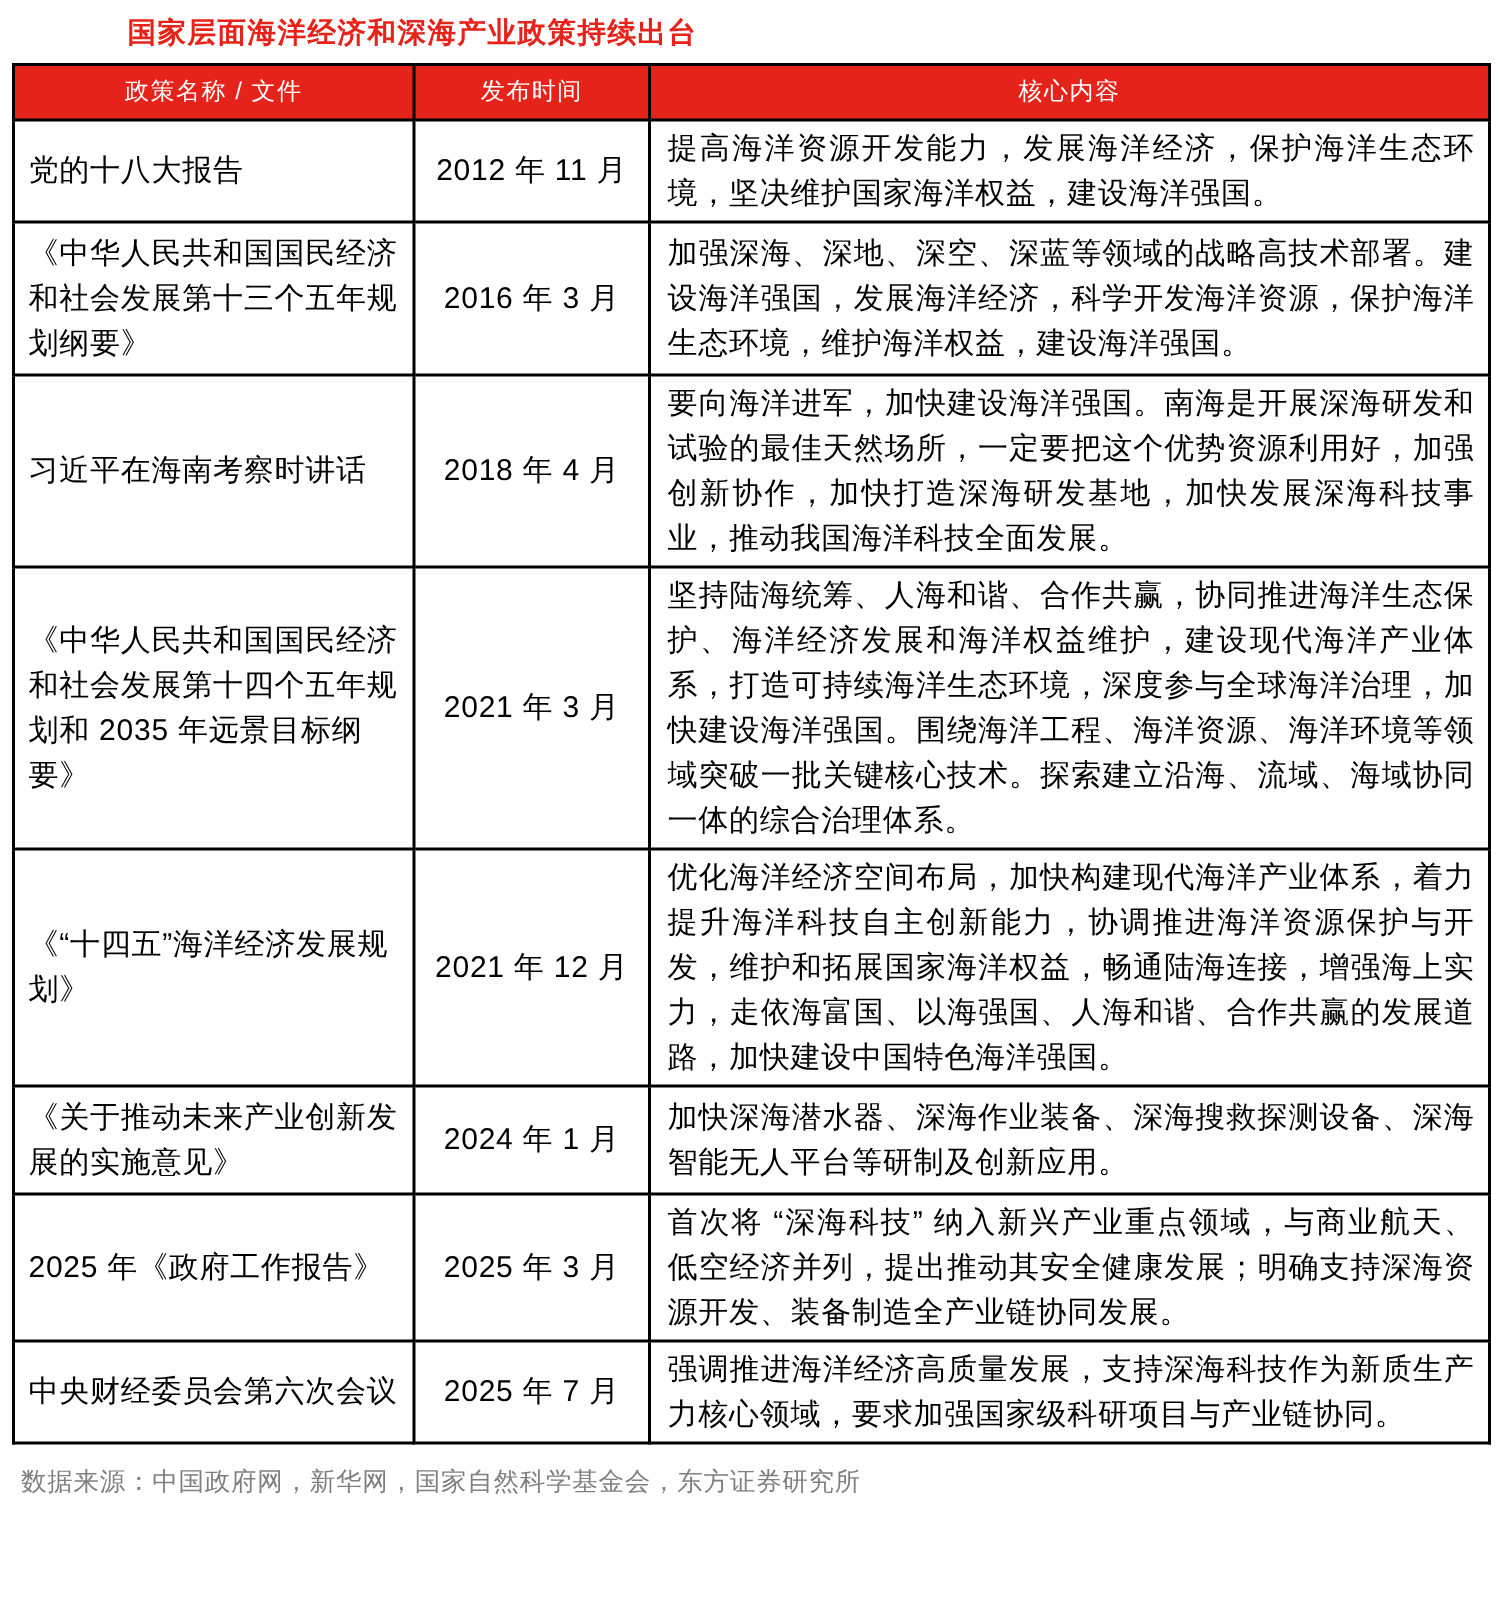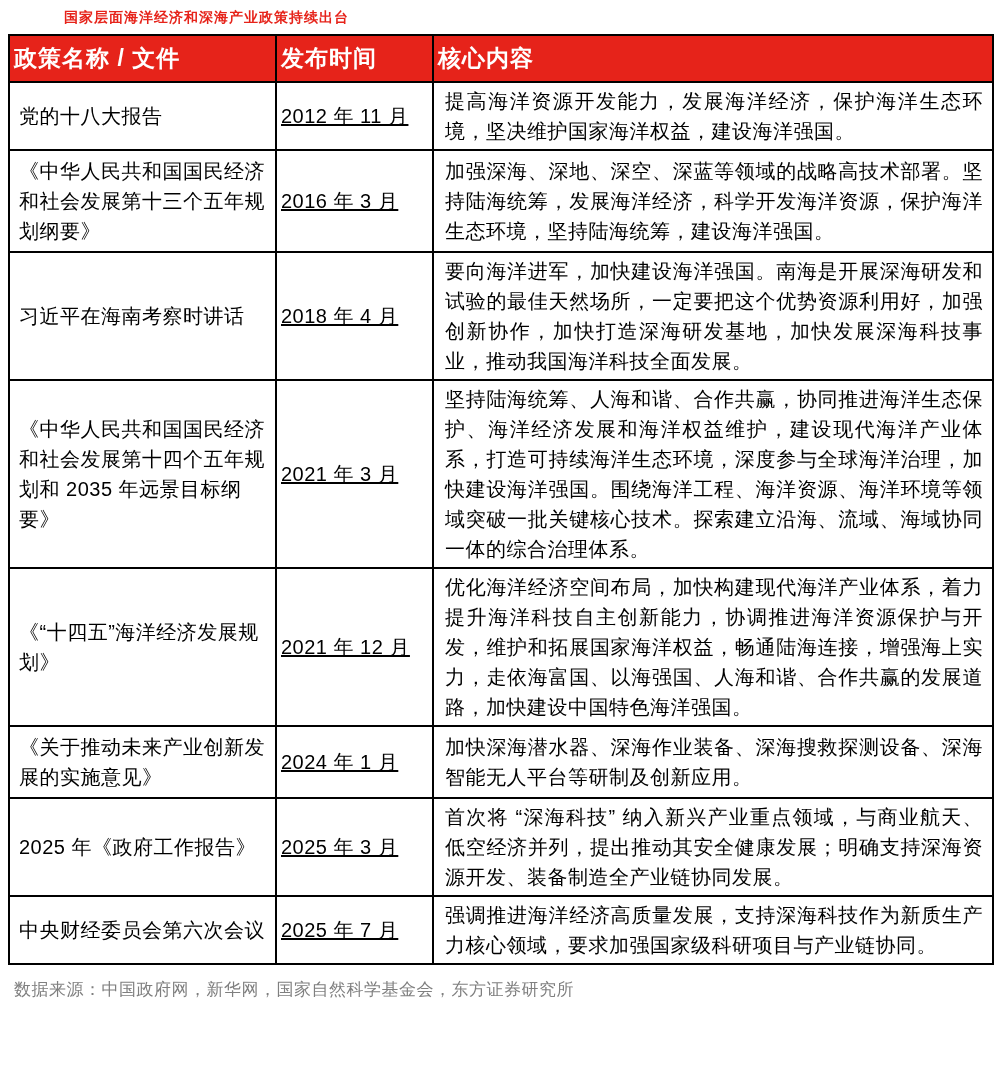--- a/index.html
+++ b/index.html
@@ -11,60 +11,59 @@
   html,body{margin:0;padding:0;}
   body{
     width:1000px;
     min-height:1070px;
     background:#ffffff;
     font-family:"Liberation Sans","DejaVu Sans",sans-serif;
     color:#000000;
   }
   .page-title{
     color:var(--accent-red);
-    font-size:14px;
+    font-size:19px;
     font-weight:bold;
     letter-spacing:1px;
-    padding:9px 0 7px 64px;
+    padding:9px 0 7px 85px;
   }
   table.policy-table{
     border-collapse:collapse;
     margin-left:8px;
     width:984px;
     table-layout:fixed;
   }
   .policy-table col.col-name{width:267px;}
   .policy-table col.col-date{width:157px;}
   .policy-table col.col-content{width:560px;}
   .policy-table th{
     background:var(--accent-red);
     color:#ffffff;
-    font-size:23px;
-    font-weight:bold;
+    font-size:16px;
+    font-weight:normal;
     letter-spacing:1px;
     padding:7px 4px;
     border:2px solid var(--border-color);
-    text-align:left;
+    text-align:center;
   }
   .policy-table td{
     border:2px solid var(--border-color);
     font-size:20px;
     line-height:30px;
     letter-spacing:0.5px;
     vertical-align:middle;
   }
   td.c-name{
     text-align:left;
     padding:5px 9px;
   }
   td.c-date{
-    text-align:left;
+    text-align:center;
     padding:5px 4px;
     white-space:nowrap;
-    text-decoration:underline;
   }
   td.c-content{
     text-align:justify;
     padding:3px 9px 3px 11px;
     margin-left:10px;
   }
   .footer-source{
     color:var(--footer-gray);
     font-size:17px;
     letter-spacing:0.5px;
@@ -91,21 +90,21 @@
   </thead>
   <tbody>
     <tr>
       <td class="c-name">党的十八大报告</td>
       <td class="c-date">2012 年 11 月</td>
       <td class="c-content">提高海洋资源开发能力，发展海洋经济，保护海洋生态环境，坚决维护国家海洋权益，建设海洋强国。</td>
     </tr>
     <tr>
       <td class="c-name">《中华人民共和国国民经济和社会发展第十三个五年规划纲要》</td>
       <td class="c-date">2016 年 3 月</td>
-      <td class="c-content">加强深海、深地、深空、深蓝等领域的战略高技术部署。坚持陆海统筹，发展海洋经济，科学开发海洋资源，保护海洋生态环境，坚持陆海统筹，建设海洋强国。</td>
+      <td class="c-content">加强深海、深地、深空、深蓝等领域的战略高技术部署。建设海洋强国，发展海洋经济，科学开发海洋资源，保护海洋生态环境，维护海洋权益，建设海洋强国。</td>
     </tr>
     <tr>
       <td class="c-name">习近平在海南考察时讲话</td>
       <td class="c-date">2018 年 4 月</td>
       <td class="c-content">要向海洋进军，加快建设海洋强国。南海是开展深海研发和试验的最佳天然场所，一定要把这个优势资源利用好，加强创新协作，加快打造深海研发基地，加快发展深海科技事业，推动我国海洋科技全面发展。</td>
     </tr>
     <tr>
       <td class="c-name">《中华人民共和国国民经济和社会发展第十四个五年规划和 2035 年远景目标纲要》</td>
       <td class="c-date">2021 年 3 月</td>
       <td class="c-content">坚持陆海统筹、人海和谐、合作共赢，协同推进海洋生态保护、海洋经济发展和海洋权益维护，建设现代海洋产业体系，打造可持续海洋生态环境，深度参与全球海洋治理，加快建设海洋强国。围绕海洋工程、海洋资源、海洋环境等领域突破一批关键核心技术。探索建立沿海、流域、海域协同一体的综合治理体系。</td>

